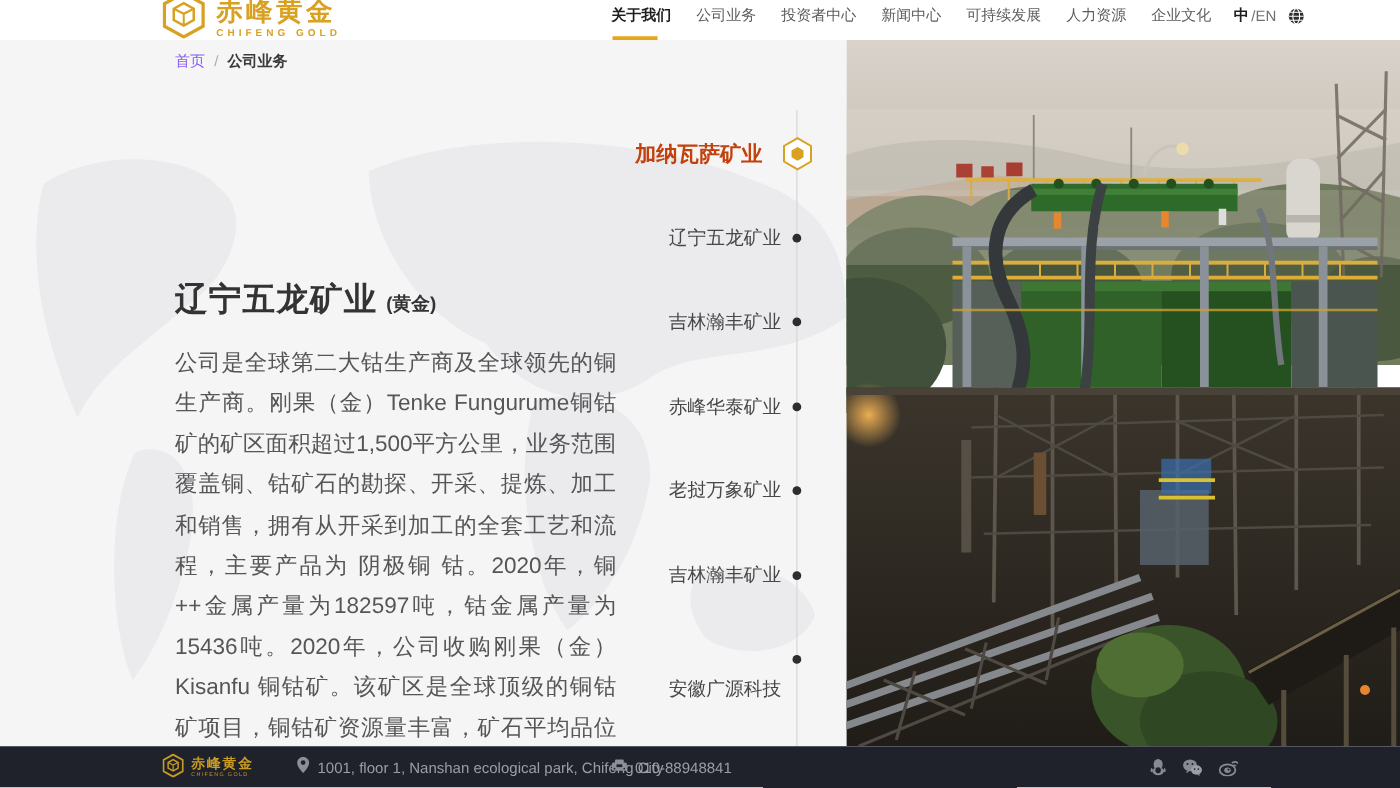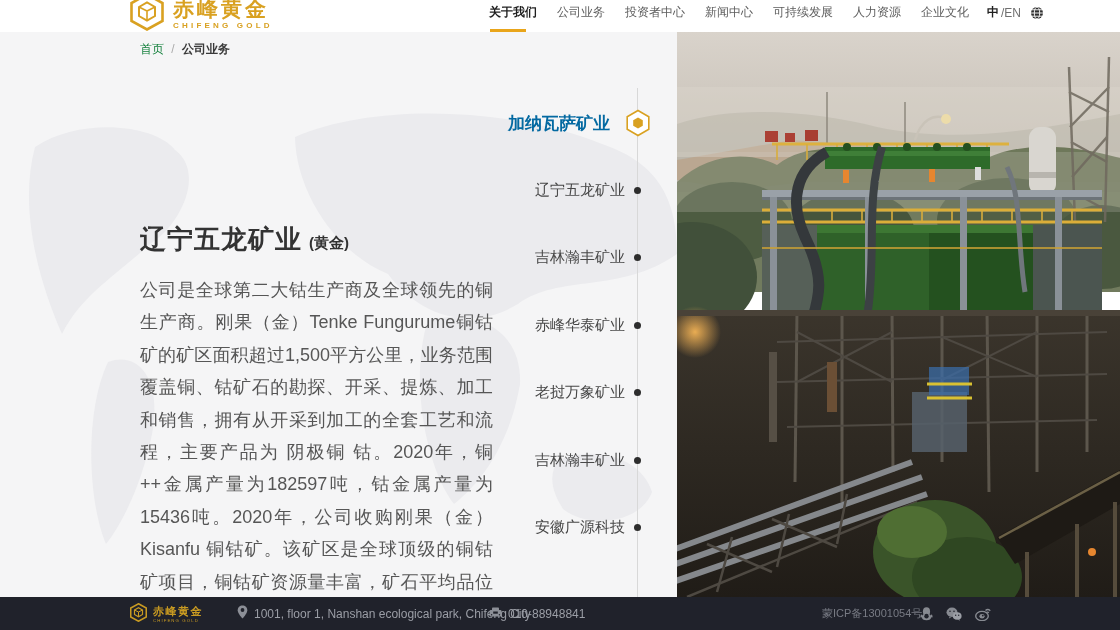--- a/index.html
+++ b/index.html
@@ -20,39 +20,39 @@
   .main-nav a.active { color:#1f1f1f; font-weight:bold; }
   .main-nav a.active::after { content:""; position:absolute; left:1px; top:25px; width:36px; height:3px; background:#e9a51a; }
   .lang-switch { display:flex; align-items:center; gap:2px; margin-left:-2px; cursor:pointer; font-size:12px; }
   .lang-zh { color:#1f1f1f; font-weight:bold; }
   .lang-rest { color:#6f6f6f; }
   .globe { margin-left:7px; display:inline-flex; }
   
   .content-left { position:absolute; top:32px; left:0; width:677px; height:565px; background:#f5f5f6; overflow:hidden; }
   .map-bg { position:absolute; top:0; left:0; width:677px; height:565px; }
   .breadcrumb { position:absolute; left:140px; top:9px; font-size:12px; color:#ababab; z-index:2; }
-  .breadcrumb .bc-home { color:#15803d; cursor:pointer; }
+  .breadcrumb .bc-home { color:#8b5cf6; cursor:pointer; }
   .breadcrumb .bc-sep { margin:0 4px; }
   .breadcrumb .bc-current { color:#3a3a3a; font-weight:bold; }
   .article { position:absolute; left:140px; top:190px; width:353px; z-index:2; }
   .article h1 { font-size:26px; color:#333; letter-spacing:1px; font-weight:bold; }
   .article h1 .suffix { font-size:15px; margin-left:7px; letter-spacing:0;margin-top:16px; }
   .article p { margin-top:17px; font-size:18px; line-height:1.8; color:#565656; text-align:justify; }
   
   .timeline { position:absolute; top:0; left:0; width:677px; height:565px; z-index:3; }
   .tl-line { position:absolute; left:637px; top:56px; width:1px; height:509px; background:#d8d8d8; }
   .tl-item { position:absolute; right:52px; font-size:15px; color:#474747; white-space:nowrap; cursor:pointer; text-align:right; }
-  .tl-item.active { right:67px; font-size:17px; font-weight:bold; color:#0369a1; }
+  .tl-item.active { right:67px; font-size:17px; font-weight:bold; color:#c2410c; }
   .tl-i1 { top:80px; }
   .tl-i2 { top:149px; }
   .tl-i3 { top:216px; }
   .tl-i4 { top:284px; }
   .tl-i5 { top:351px; }
   .tl-i6 { top:419px;margin-left:7px; }
-  .tl-i7 { top:486px; }
+  .tl-i7 { top:510px; }
   .tl-dot { position:absolute; left:634px; width:7px; height:7px; border-radius:50%; background:#2d2d2d; cursor:pointer; }
   .tl-d2 { top:155px; } .tl-d3 { top:222px; } .tl-d4 { top:290px; }
   .tl-d5 { top:357px; } .tl-d6 { top:425px; } .tl-d7 { top:492px; }
   .tl-hex { position:absolute; left:623px; top:76px; width:30px; height:30px; cursor:pointer; }
   
   .photo-panel { position:absolute; top:32px; right:0; width:443px; height:565px; overflow:hidden; }
   .photo-panel svg { display:block; }
   
   .site-footer { position:absolute; bottom:0; left:0; width:1120px; height:33px; background:#20222b; z-index:9; }
   .f-logo { position:absolute; left:130px; top:6px; display:flex; align-items:center; gap:6px; }
@@ -354,21 +354,20 @@
         <rect x="0.5" y="3" width="12" height="6.5" rx="1.2" fill="#8c8f97"></rect>
         <rect x="3" y="0.5" width="7" height="3.5" rx="0.8" fill="#8c8f97"></rect>
         <rect x="4.2" y="4.5" width="4.6" height="2.2" fill="#20222b"></rect>
         <circle cx="2.6" cy="7.8" r="0.7" fill="#20222b"></circle>
           <circle cx="10.4" cy="7.8" r="0.7" fill="#20222b"></circle>
       </svg>
     </span>
     <span>010-88948841</span>
   </div>
 
-  <div class="f-icp">蒙ICP备13001054号</div>
 
   <div class="f-social">
     <span>
       <svg width="13" height="15" viewBox="0 0 13 15">
         <ellipse cx="6.5" cy="5.5" rx="3.6" ry="4.3" fill="#878a91"></ellipse>
         <ellipse cx="6.5" cy="11" rx="4.6" ry="3.2" fill="#878a91"></ellipse>
         <ellipse cx="6.5" cy="10.2" rx="2.2" ry="2.4" fill="#20222b"></ellipse>
         <path d="M1.2,8.2 C0.4,9.6 0.2,11.2 0.8,11.6 C1.4,12 2.2,10.8 2.4,9.8 Z" fill="#878a91"></path>
         <path d="M11.8,8.2 C12.6,9.6 12.8,11.2 12.2,11.6 C11.6,12 10.8,10.8 10.6,9.8 Z" fill="#878a91"></path>
       </svg>

